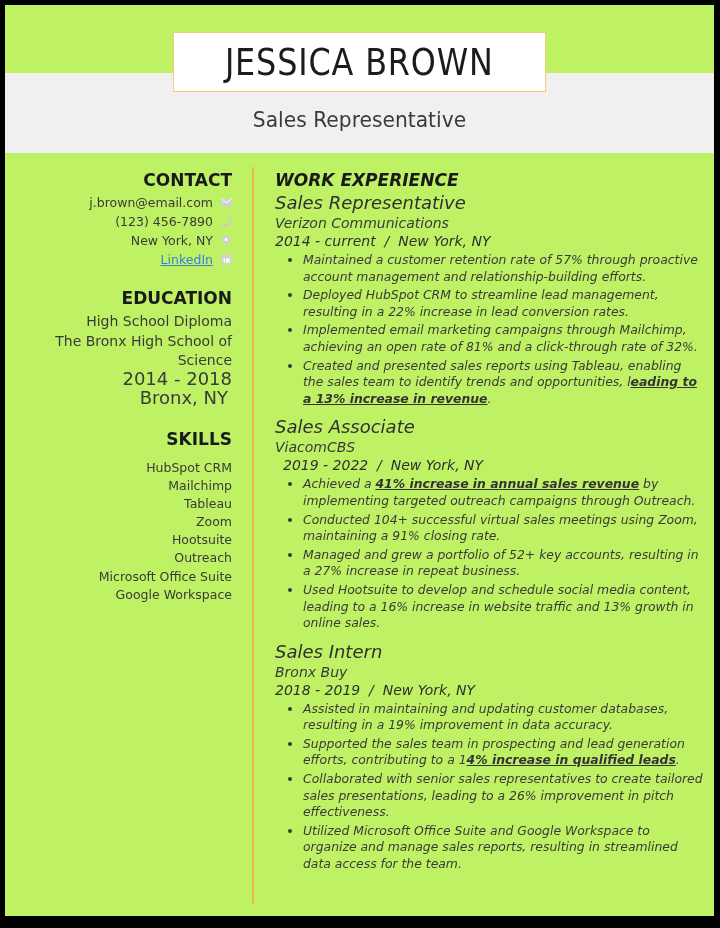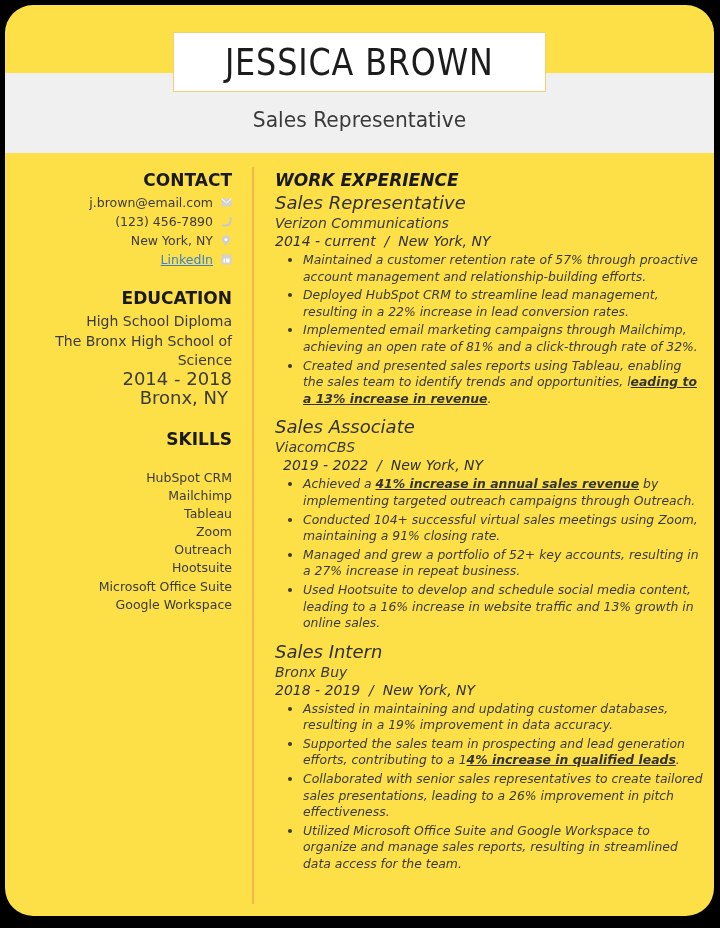--- a/index.html
+++ b/index.html
@@ -2,21 +2,21 @@
 <html><head>
 <meta charset="utf-8">
 <style>
   html, body { margin: 0; padding: 0; }
   body {
     width: 720px; height: 928px; background: #000; position: relative;
     font-family: "DejaVu Sans", sans-serif; overflow: hidden;
   }
   .page {
     position: absolute; left: 5px; top: 5px; width: 709px; height: 911px;
-    background: #fde047; overflow: hidden; border-radius: 28px;
+    background: #bef264; overflow: hidden;
   }
   .title-band {
     position: absolute; left: 0; top: 68px; width: 709px; height: 80px;
     background: #f0f0f0;
   }
   .name-box {
     position: absolute; left: 168px; top: 27px; width: 373px; height: 60px;
     border: 1.5px solid #f1cf72; background: #fff; box-sizing: border-box;
     display: flex; align-items: center; justify-content: center;
   }
@@ -121,27 +121,27 @@
     <div style="margin-top:19px;">
       <div class="sec-head" style="margin-bottom:3px;">EDUCATION</div>
       <div class="edu-line">High School Diploma</div>
       <div class="edu-line">The Bronx High School of</div>
       <div class="edu-line" style="line-height:18px;">Science</div>
       <div class="edu-small">2014 - 2018</div>
       <div class="edu-small" style="padding-right:4px;">Bronx, NY</div>
     </div>
 
     <div style="margin-top:22px;">
-      <div class="sec-head" style="margin-bottom:20px;">SKILLS</div>
+      <div class="sec-head" style="margin-bottom:10px;">SKILLS</div>
       <div class="skill">HubSpot CRM</div>
       <div class="skill">Mailchimp</div>
       <div class="skill">Tableau</div>
       <div class="skill">Zoom</div>
+      <div class="skill">Hootsuite</div>
       <div class="skill">Outreach</div>
-      <div class="skill">Hootsuite</div>
       <div class="skill">Microsoft Office Suite</div>
       <div class="skill">Google Workspace</div>
     </div>
   </div>
 
   <div class="right-col">
     <div class="sec-head" style="margin-top:5px;margin-bottom:2px;">WORK EXPERIENCE</div>
 
     <div>
       <div class="job-title">Sales Representative</div>

